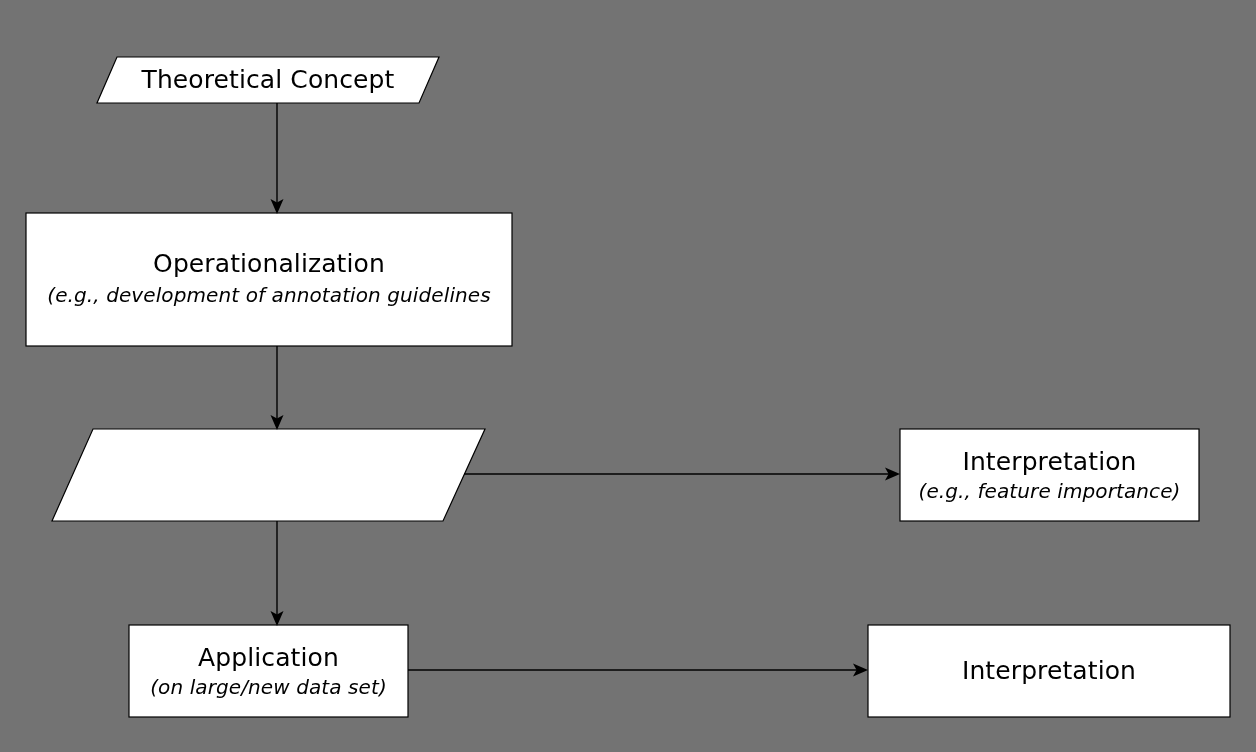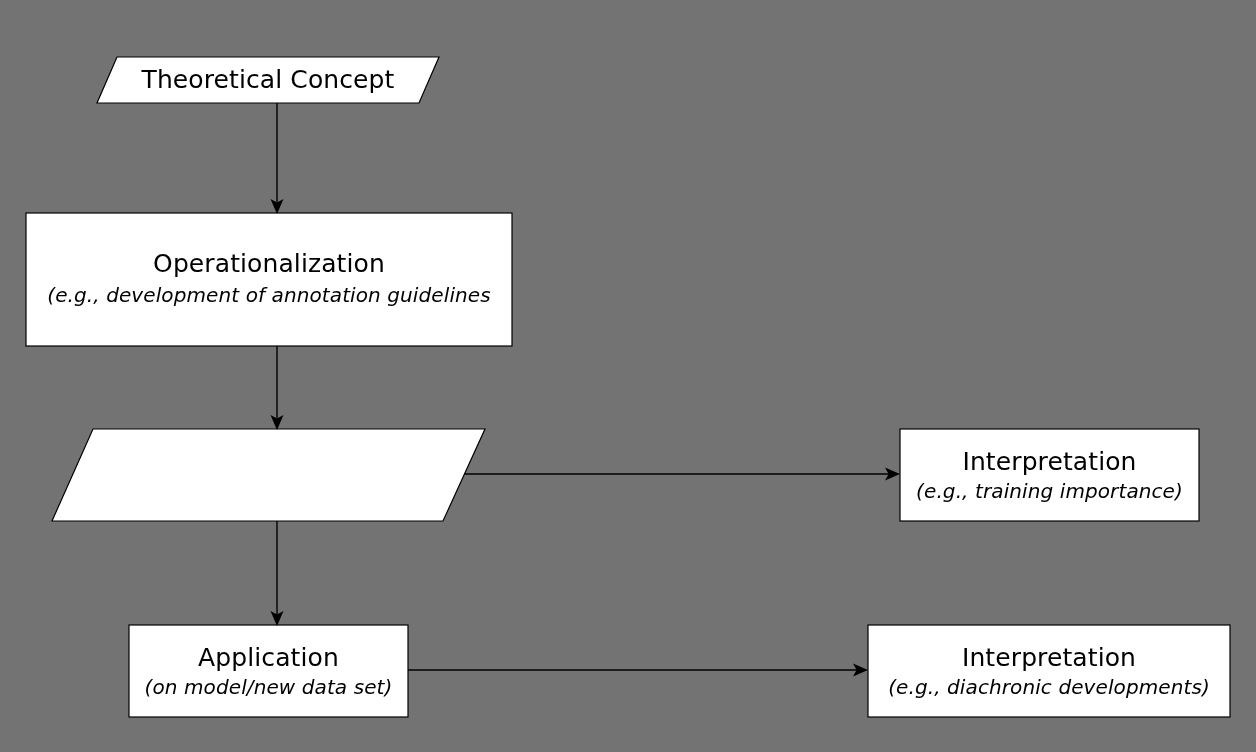--- a/index.html
+++ b/index.html
@@ -137,26 +137,25 @@
   </div>
 
   <div class="node-label" id="label-operationalization">
     <div class="label-title">Operationalization</div>
     <div class="label-sub">(e.g., development of annotation guidelines</div>
   </div>
 
 
   <div class="node-label" id="label-interpretation-1">
     <div class="label-title">Interpretation</div>
-    <div class="label-sub">(e.g., training importance)</div>
+    <div class="label-sub">(e.g., feature importance)</div>
   </div>
 
   <div class="node-label" id="label-application">
     <div class="label-title">Application</div>
-    <div class="label-sub">(on model/new data set)</div>
+    <div class="label-sub">(on large/new data set)</div>
   </div>
 
   <div class="node-label" id="label-interpretation-2">
     <div class="label-title">Interpretation</div>
-    <div class="label-sub">(e.g., diachronic developments)</div>
   </div>
 
 </div>
 
 </body></html>

